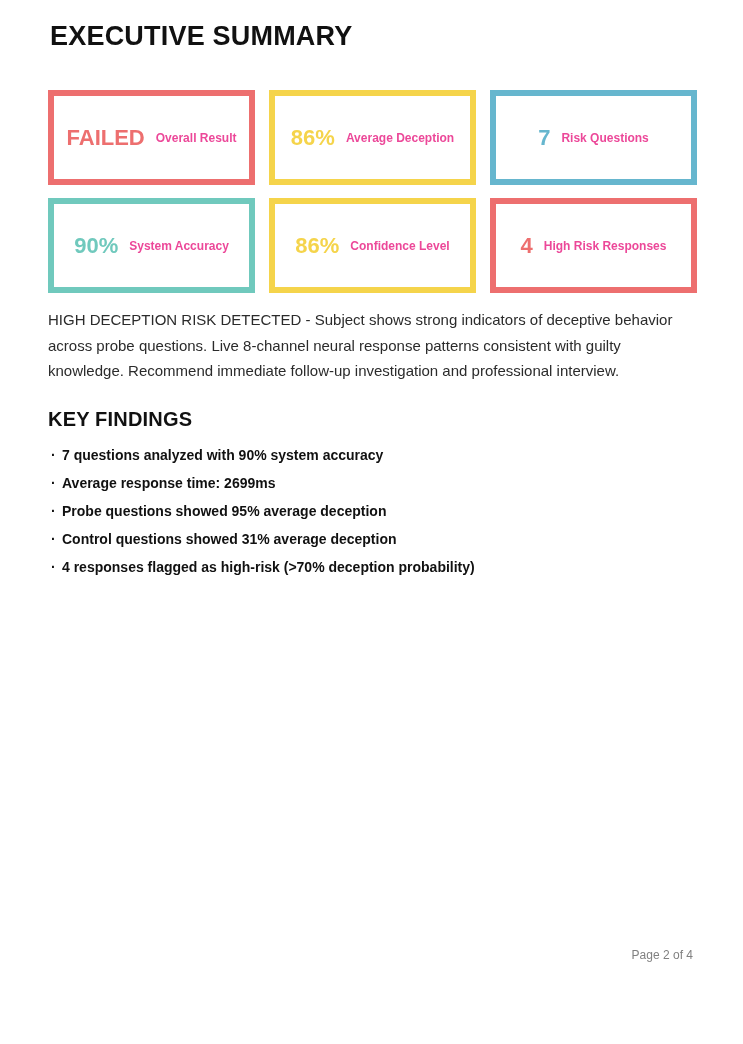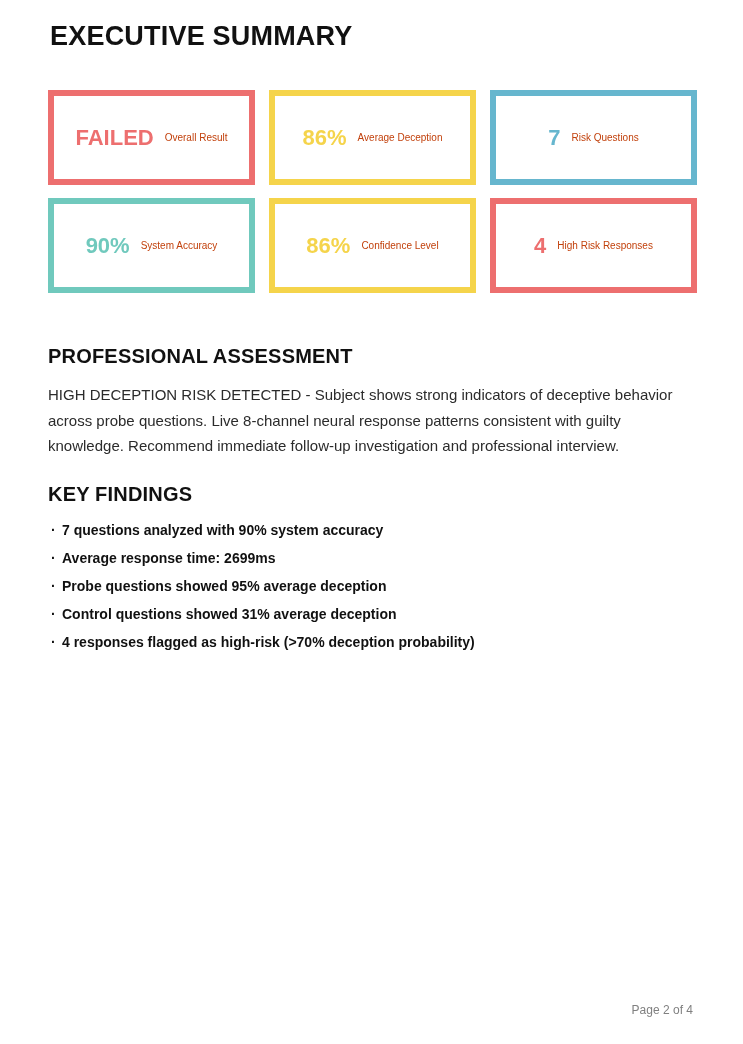--- a/index.html
+++ b/index.html
@@ -40,23 +40,23 @@
     align-items: center;
     justify-content: center;
     gap: 11px;
   }
   .stat-value {
     font-size: 22px;
     font-weight: bold;
     line-height: 1;
   }
   .stat-label {
-    font-size: 10px;
-    font-weight: normal;
-    color: #c2410c;
+    font-size: 12px;
+    font-weight: bold;
+    color: #ec4899;
     line-height: 1;
   }
   .section-heading {
     margin: 0;
     font-size: 20px;
     font-weight: bold;
     color: #111111;
     letter-spacing: 0.2px;
   }
   .section-heading.assessment { margin-top: 52px; }
@@ -83,21 +83,21 @@
   }
   .findings-list li::before {
     content: "\00B7";
     position: absolute;
     left: -11px;
     font-weight: bold;
   }
   .page-number {
     position: absolute;
     right: 50px;
-    top: 1003px;
+    top: 948px;
     font-size: 12px;
     color: #808080;
   }
 </style>
 </head>
 <body>
 
 <div class="page">
 
   <h1 class="page-title">EXECUTIVE SUMMARY</h1>
@@ -129,21 +129,20 @@
       <div class="stat-label">Confidence Level</div>
     </div>
 
     <div class="stat-card" style="border-color: rgb(237, 111, 111);">
       <div class="stat-value" style="color: rgb(237, 111, 111);">4</div>
       <div class="stat-label">High Risk Responses</div>
     </div>
 
   </div>
 
-  <h2 class="section-heading assessment">PROFESSIONAL ASSESSMENT</h2>
 
   <p class="assessment-body">HIGH DECEPTION RISK DETECTED - Subject shows strong indicators of deceptive behavior across probe questions. Live 8-channel neural response patterns consistent with guilty knowledge. Recommend immediate follow-up investigation and professional interview.</p>
 
   <h2 class="section-heading findings">KEY FINDINGS</h2>
 
   <ul class="findings-list">
     <li>7 questions analyzed with 90% system accuracy</li>
     <li>Average response time: 2699ms</li>
     <li>Probe questions showed 95% average deception</li>
     <li>Control questions showed 31% average deception</li>

